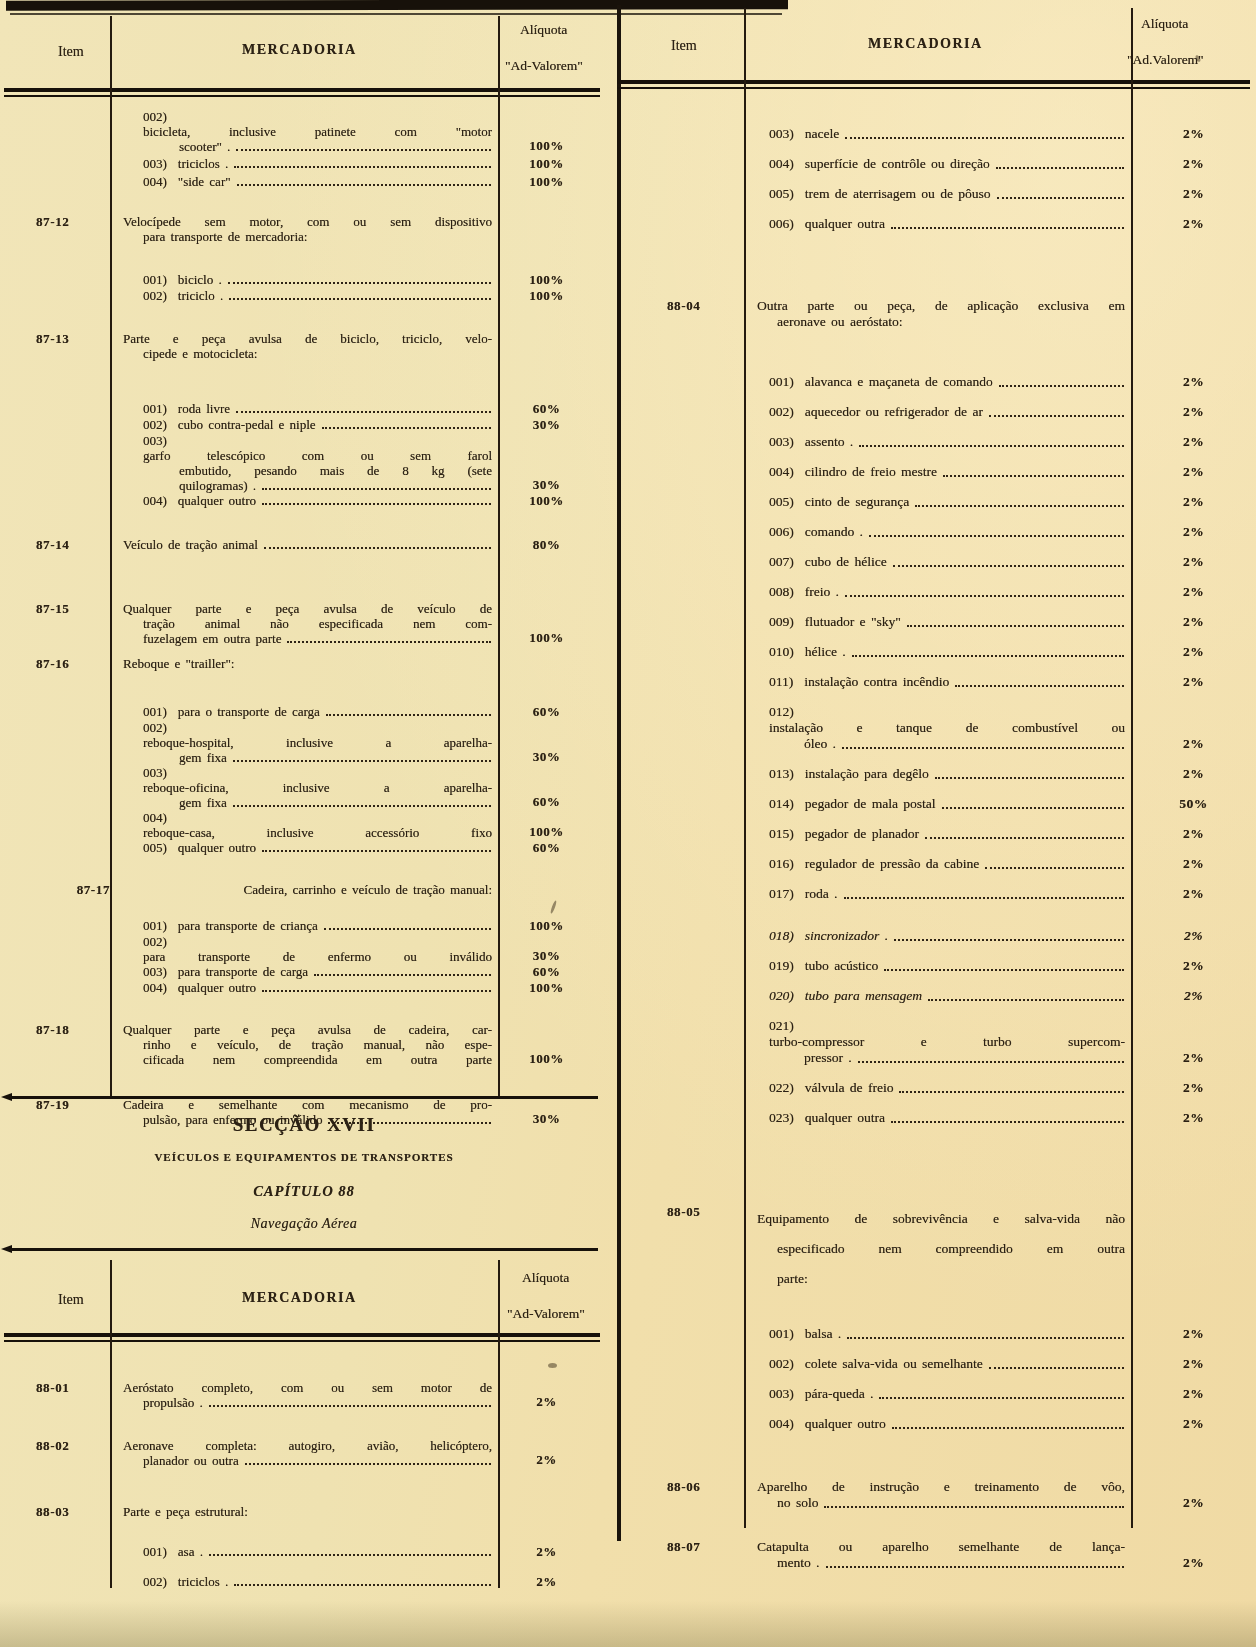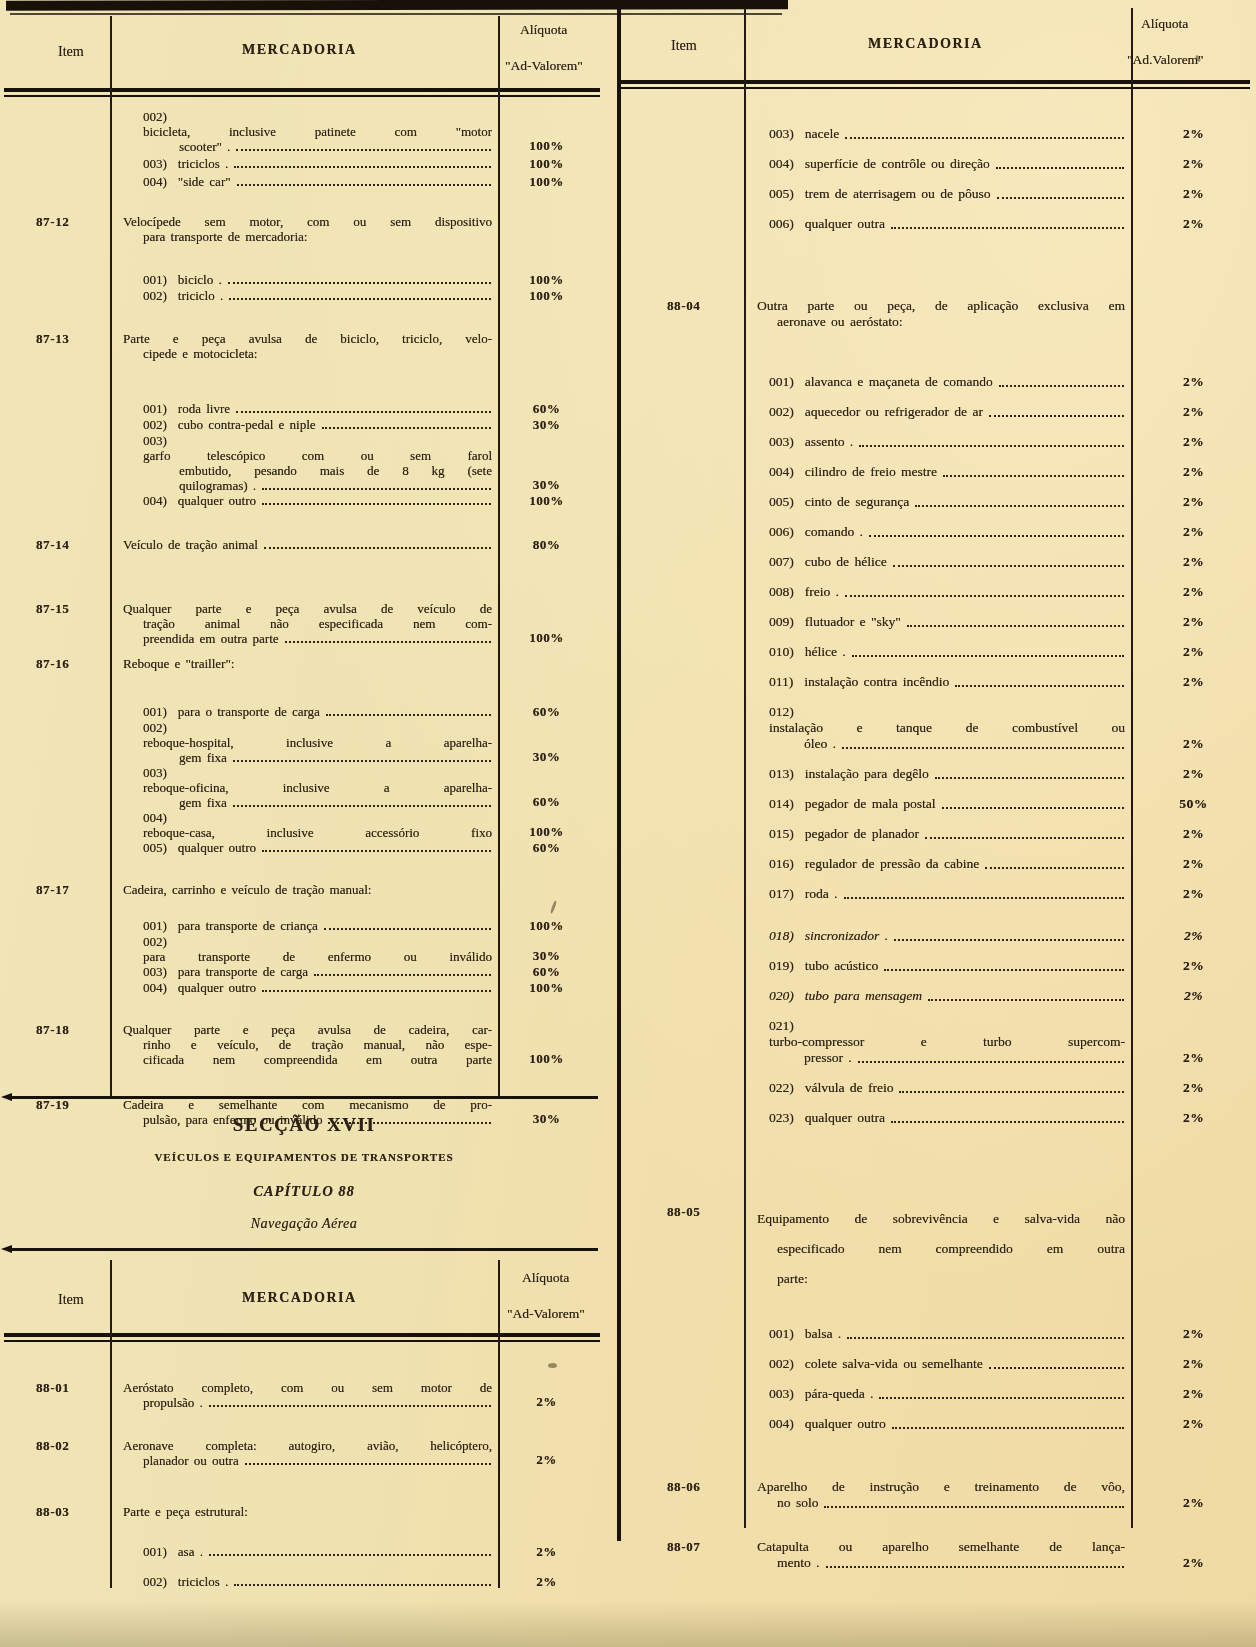--- a/index.html
+++ b/index.html
@@ -241,21 +241,21 @@
         <div class="row" style="margin-top: 48px;">
           <div class="c1">87-15</div>
           <div class="c2">
             <div class="line fill">
               <div class="txt">Qualquer parte e peça avulsa de veículo de</div>
             </div>
             <div class="line cont fill">
               <div class="txt">tração animal não especificada nem com-</div>
             </div>
             <div class="line cont end">
-              <div class="txt">preendida em outra parte</div>
+              <div class="txt">fuzelagem em outra parte</div>
               <div class="dots"></div>
             </div>
           </div>
           <div class="c3">100%</div>
         </div>
         <div class="row" style="margin-top: 10px;">
           <div class="c1">87-16</div>
           <div class="c2">
             <div class="line plain">
               <div class="txt">Reboque e "trailler":</div>
@@ -316,21 +316,21 @@
           <div class="c1"></div>
           <div class="c2 sub">
             <div class="line end">
               <div class="num">005)</div>
               <div class="txt">qualquer outro</div>
               <div class="dots"></div>
             </div>
           </div>
           <div class="c3">60%</div>
         </div>
-        <div class="row" style="margin-top: 26px;">
+        <div class="row" style="margin-top: 26px; text-align: right;">
           <div class="c1">87-17</div>
           <div class="c2">
             <div class="line plain">
               <div class="txt">Cadeira, carrinho e veículo de tração manual:</div>
             </div>
           </div>
           <div class="c3"></div>
         </div>
         <div class="row" style="margin-top: 20px;">
           <div class="c1"></div>

